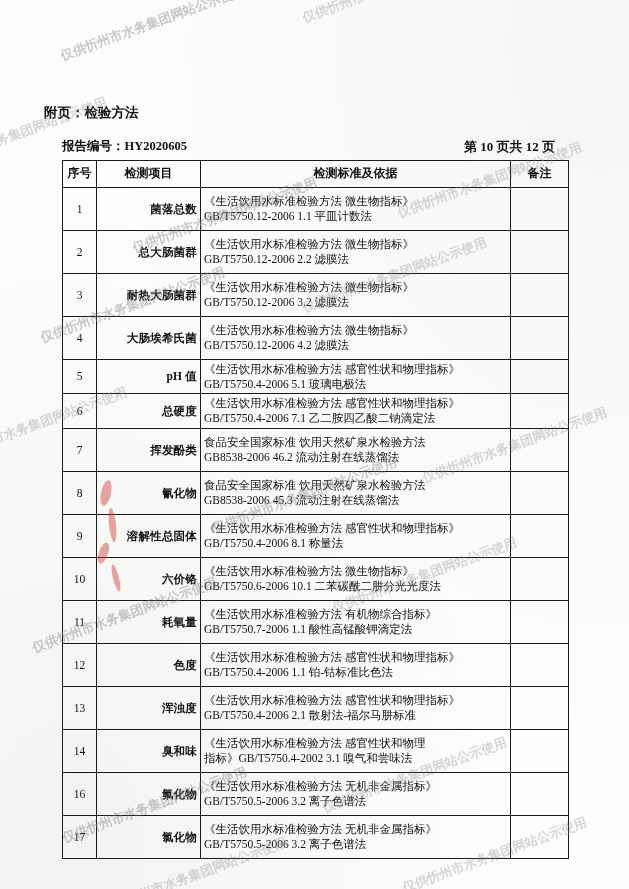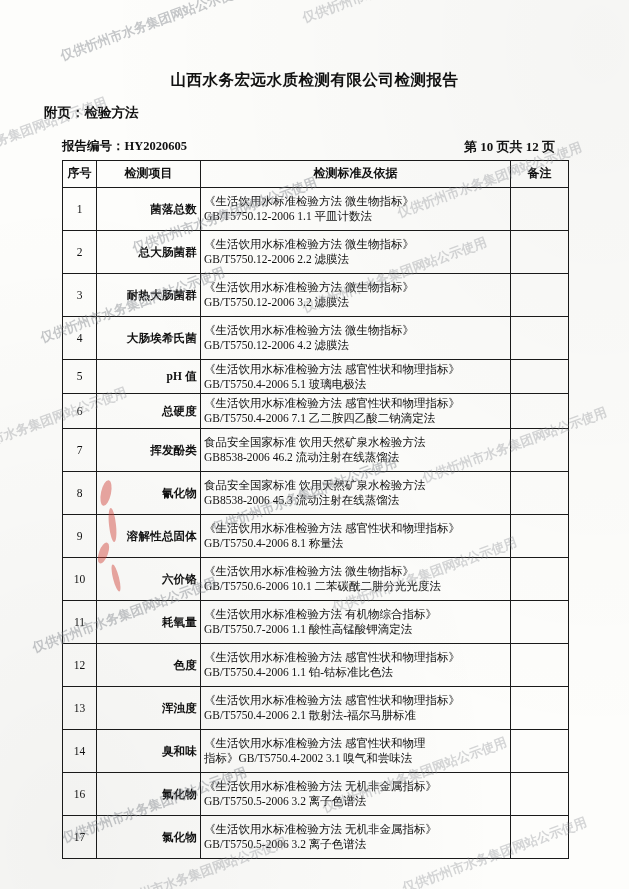--- a/index.html
+++ b/index.html
@@ -148,21 +148,20 @@
 
 <div class="stamp" style="left:95px; top:480px; width:40px; height:120px;">
   <div class="sm" style="left:6px; top:0px; width:10px; height:26px; transform:rotate(12deg);"></div>
   <div class="sm" style="left:14px; top:28px; width:7px; height:34px; transform:rotate(-6deg);"></div>
   <div class="sm" style="left:4px; top:62px; width:9px; height:22px; transform:rotate(20deg);"></div>
   <div class="sm" style="left:18px; top:84px; width:6px; height:28px; transform:rotate(-14deg);"></div>
 </div>
 
 <div class="content">
 
-  <div class="doc-title">山西水务宏远水质检测有限公司检测报告</div>
   <div class="subtitle">附页：检验方法</div>
   <div class="report-no">报告编号：HY2020605</div>
   <div class="page-no">第 10 页共 12 页</div>
 
   <table class="main">
     <colgroup>
       <col class="c-idx">
         <col class="c-item">
         <col class="c-std">
         <col class="c-note">

